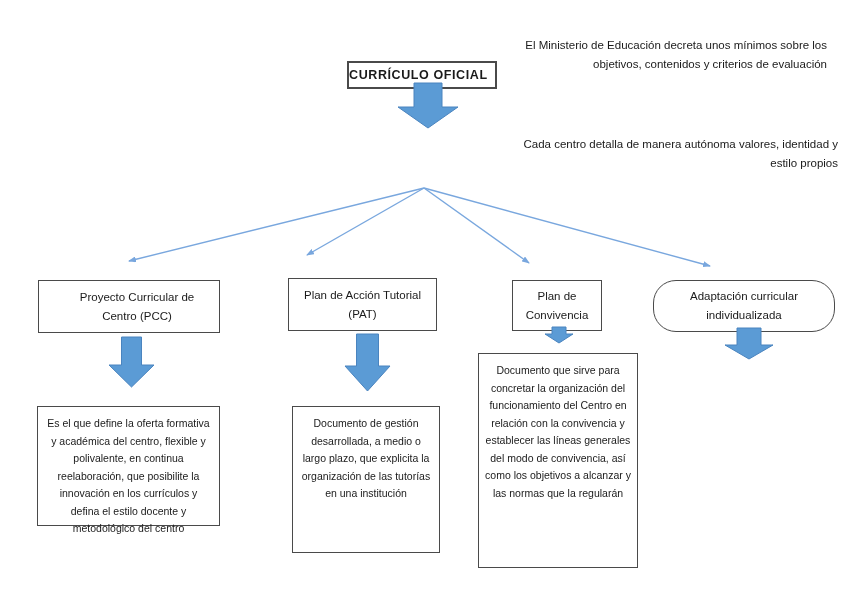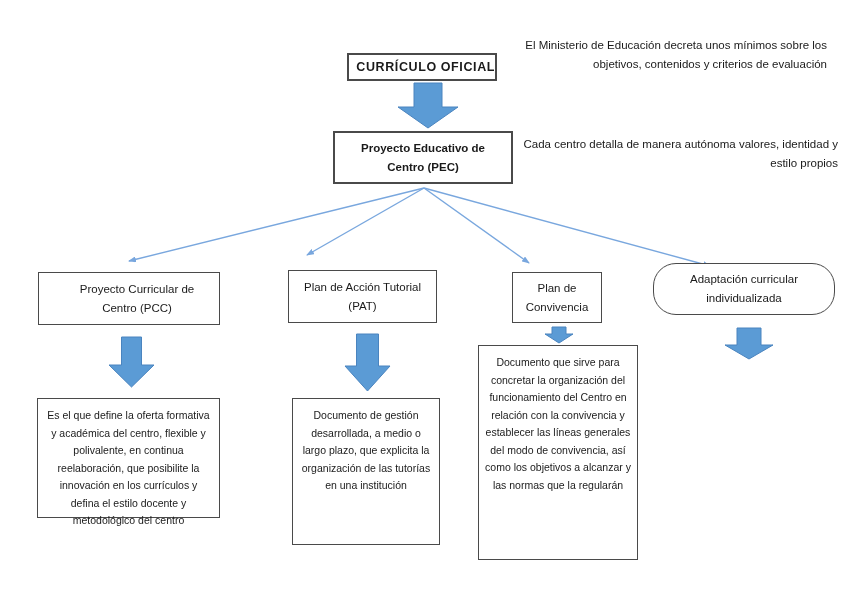--- a/index.html
+++ b/index.html
@@ -12,22 +12,23 @@
   *{margin:0;padding:0;box-sizing:border-box;}
   html,body{background:#ffffff;}
   body{font-family:"Liberation Sans",sans-serif;color:var(--text);}
   .canvas{
     position:relative;width:848px;height:599px;background:#ffffff;overflow:hidden;
   }
   .abs{position:absolute;}
   .node{
     border:2px solid var(--box-border);
     background:#ffffff;
-    display:flex;align-items:center;justify-content:flex-end;
+    display:flex;align-items:center;justify-content:flex-start;
     text-align:center;
+    margin-top:8px;
   }
   .node.thin{border-width:1.5px;}
   .root-label{font-weight:bold;font-size:12.5px;letter-spacing:0.6px;}
   .pec-label{font-weight:bold;font-size:11.5px;line-height:19px;padding:0 24px;}
   .branch-label{font-size:11.5px;line-height:19px;padding:0 10px;}
   .note{
     text-align:right;font-size:11.5px;line-height:19px;
   }
   .desc{
     font-size:10.5px;line-height:17.5px;padding:8px 6px;
@@ -55,23 +56,20 @@
   <div class="abs node" style="left:347px;top:53px;width:150px;height:28px;">
     <span class="root-label">CURRÍCULO OFICIAL</span>
   </div>
 
   <div class="abs note" style="left:505px;top:36px;width:322px;">El Ministerio de Educación decreta unos mínimos sobre los objetivos, contenidos y criterios de evaluación</div>
 
   <svg class="abs block-arrow" style="left:397px;top:82px;" width="62" height="47">
     <polygon points="17,1 45,1 45,25 61,25 31,46 1,25 17,25"></polygon>
   </svg>
 
-  <div class="abs node" style="left:333px;top:131px;width:180px;height:53px;">
-    <span class="pec-label">Proyecto Educativo de Centro (PEC)</span>
-  </div>
 
   <div class="abs note" style="left:516px;top:135px;width:322px;">Cada centro detalla de manera autónoma valores, identidad y estilo propios</div>
 
   <svg class="abs thin-arrows" style="left:0;top:0;" width="848" height="599">
     <defs>
       <marker id="ah" viewBox="0 0 8 6" markerWidth="8" markerHeight="6" refX="7" refY="3" orient="auto" markerUnits="userSpaceOnUse">
         <path class="ah-fill" d="M0,0 L8,3 L0,6 Z"></path>
       </marker>
     </defs>
     <line x1="424" y1="188" x2="129" y2="261" marker-end="url(#ah)"></line>
@@ -85,21 +83,21 @@
   </div>
 
   <div class="abs node thin branch-label" style="left:288px;top:270px;width:149px;height:53px;">
     <span>Plan de Acción Tutorial (PAT)</span>
   </div>
 
   <div class="abs node thin branch-label" style="left:512px;top:272px;width:90px;height:51px;">
     <span>Plan de Convivencia</span>
   </div>
 
-  <div class="abs node thin branch-label" style="left:653px;top:263px;width:182px;height:52px;border-radius:23px;">
+  <div class="abs node thin branch-label" style="left:653px;top:272px;width:182px;height:52px;border-radius:23px;">
     <span>Adaptación curricular individualizada</span>
   </div>
 
   <svg class="abs block-arrow" style="left:108px;top:336px;" width="47" height="52">
     <polygon points="13.5,1 33.5,1 33.5,29 46,29 23.5,51 1,29 13.5,29"></polygon>
   </svg>
 
   <svg class="abs block-arrow" style="left:344px;top:333px;" width="47" height="59">
     <polygon points="12.5,1 34.5,1 34.5,33 46,33 23.5,58 1,33 12.5,33"></polygon>
   </svg>

